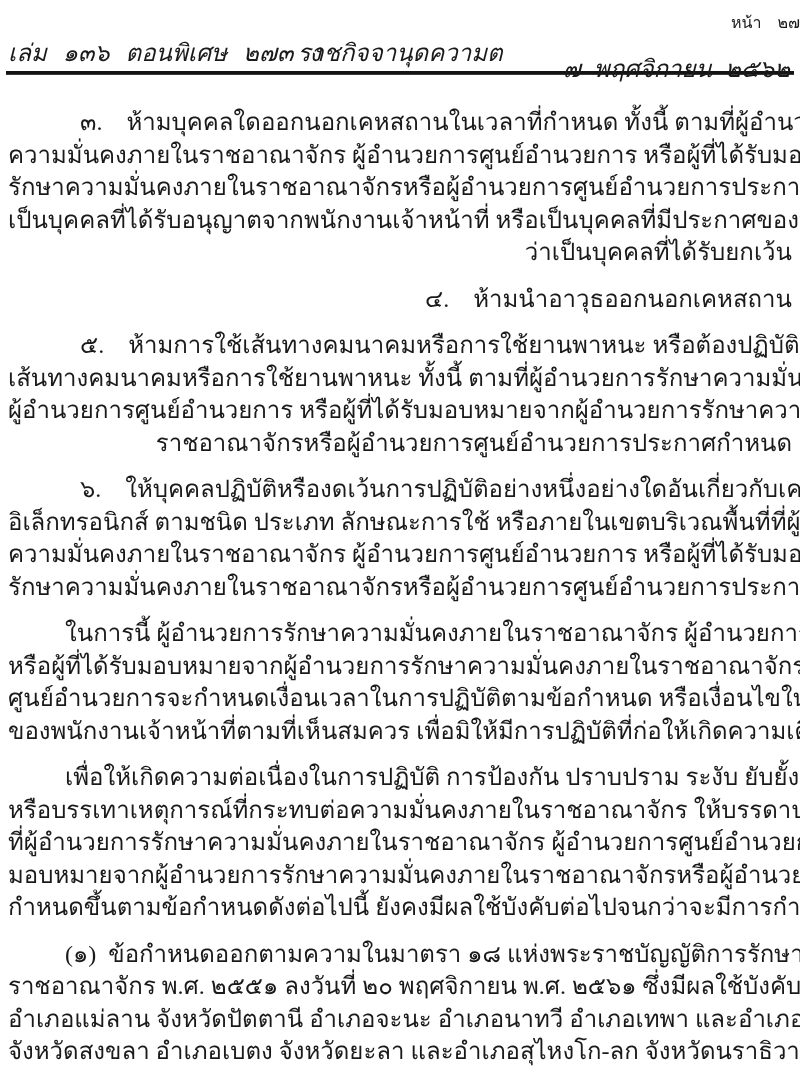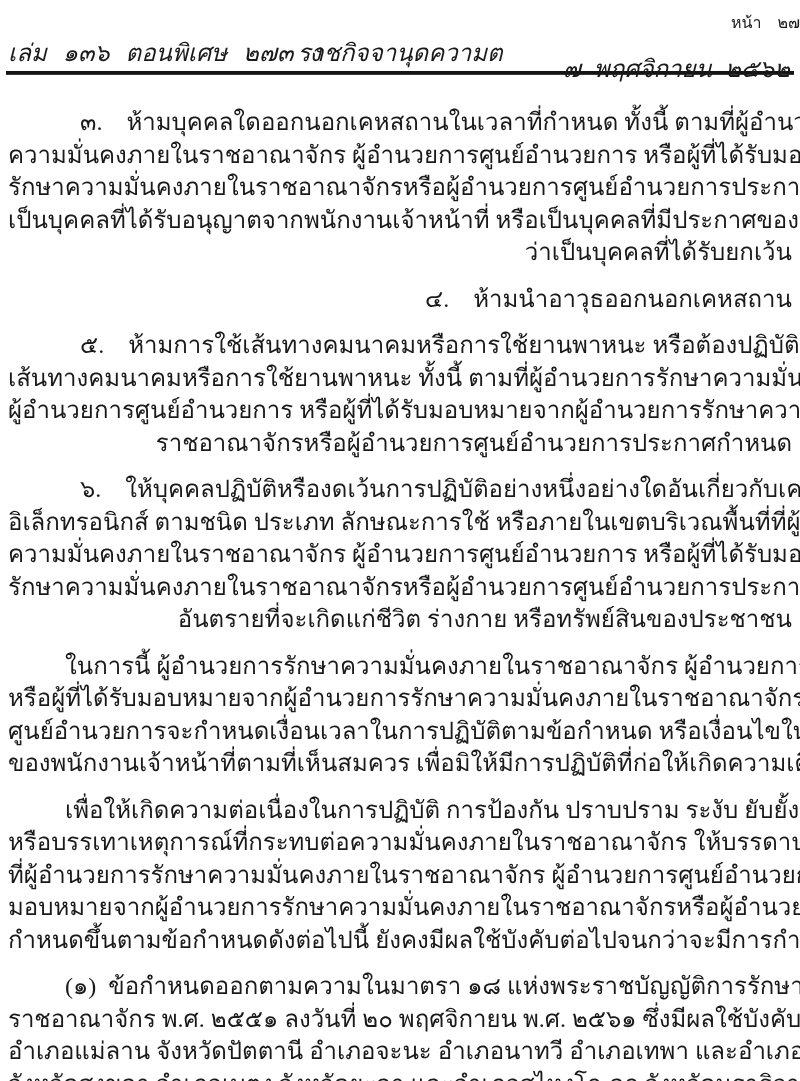--- a/index.html
+++ b/index.html
@@ -62,21 +62,20 @@
       <div class="line just ind-num">๕. ห้ามการใช้เส้นทางคมนาคมหรือการใช้ยานพาหนะ หรือต้องปฏิบัติตามเงื่อนไขการใช้</div>
       <div class="line just">เส้นทางคมนาคมหรือการใช้ยานพาหนะ ทั้งนี้ ตามที่ผู้อำนวยการรักษาความมั่นคงภายในราชอาณาจักร</div>
       <div class="line just">ผู้อำนวยการศูนย์อำนวยการ หรือผู้ที่ได้รับมอบหมายจากผู้อำนวยการรักษาความมั่นคงภายใน</div>
       <div class="line">ราชอาณาจักรหรือผู้อำนวยการศูนย์อำนวยการประกาศกำหนด</div>
     </div>
     <div class="para">
       <div class="line just ind-num">๖. ให้บุคคลปฏิบัติหรืองดเว้นการปฏิบัติอย่างหนึ่งอย่างใดอันเกี่ยวกับเครื่องมือหรืออุปกรณ์</div>
       <div class="line just">อิเล็กทรอนิกส์ ตามชนิด ประเภท ลักษณะการใช้ หรือภายในเขตบริเวณพื้นที่ที่ผู้อำนวยการรักษา</div>
       <div class="line just">ความมั่นคงภายในราชอาณาจักร ผู้อำนวยการศูนย์อำนวยการ หรือผู้ที่ได้รับมอบหมายจากผู้อำนวยการ</div>
       <div class="line just">รักษาความมั่นคงภายในราชอาณาจักรหรือผู้อำนวยการศูนย์อำนวยการประกาศกำหนด เพื่อป้องกัน</div>
-      <div class="line">อันตรายที่จะเกิดแก่ชีวิต ร่างกาย หรือทรัพย์สินของประชาชน</div>
     </div>
     <div class="para">
       <div class="line just ind-plain">ในการนี้ ผู้อำนวยการรักษาความมั่นคงภายในราชอาณาจักร ผู้อำนวยการศูนย์อำนวยการ</div>
       <div class="line just">หรือผู้ที่ได้รับมอบหมายจากผู้อำนวยการรักษาความมั่นคงภายในราชอาณาจักรหรือผู้อำนวยการ</div>
       <div class="line just">ศูนย์อำนวยการจะกำหนดเงื่อนเวลาในการปฏิบัติตามข้อกำหนด หรือเงื่อนไขในการปฏิบัติงาน</div>
       <div class="line just">ของพนักงานเจ้าหน้าที่ตามที่เห็นสมควร เพื่อมิให้มีการปฏิบัติที่ก่อให้เกิดความเดือดร้อนแก่ประชาชน</div>
     </div>
     <div class="para">
       <div class="line just ind-plain">เพื่อให้เกิดความต่อเนื่องในการปฏิบัติ การป้องกัน ปราบปราม ระงับ ยับยั้ง และแก้ไข</div>
       <div class="line just">หรือบรรเทาเหตุการณ์ที่กระทบต่อความมั่นคงภายในราชอาณาจักร ให้บรรดาประกาศ หรือคำสั่งใด</div>

